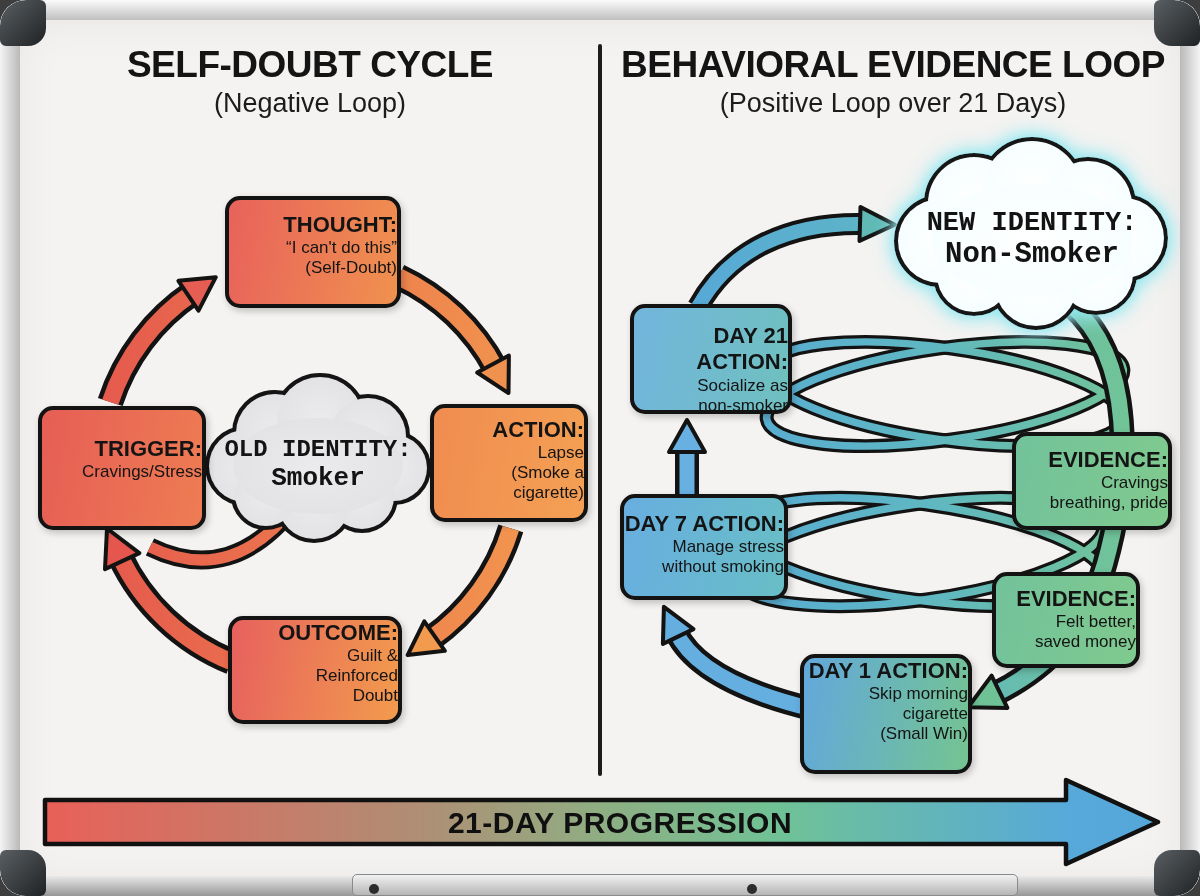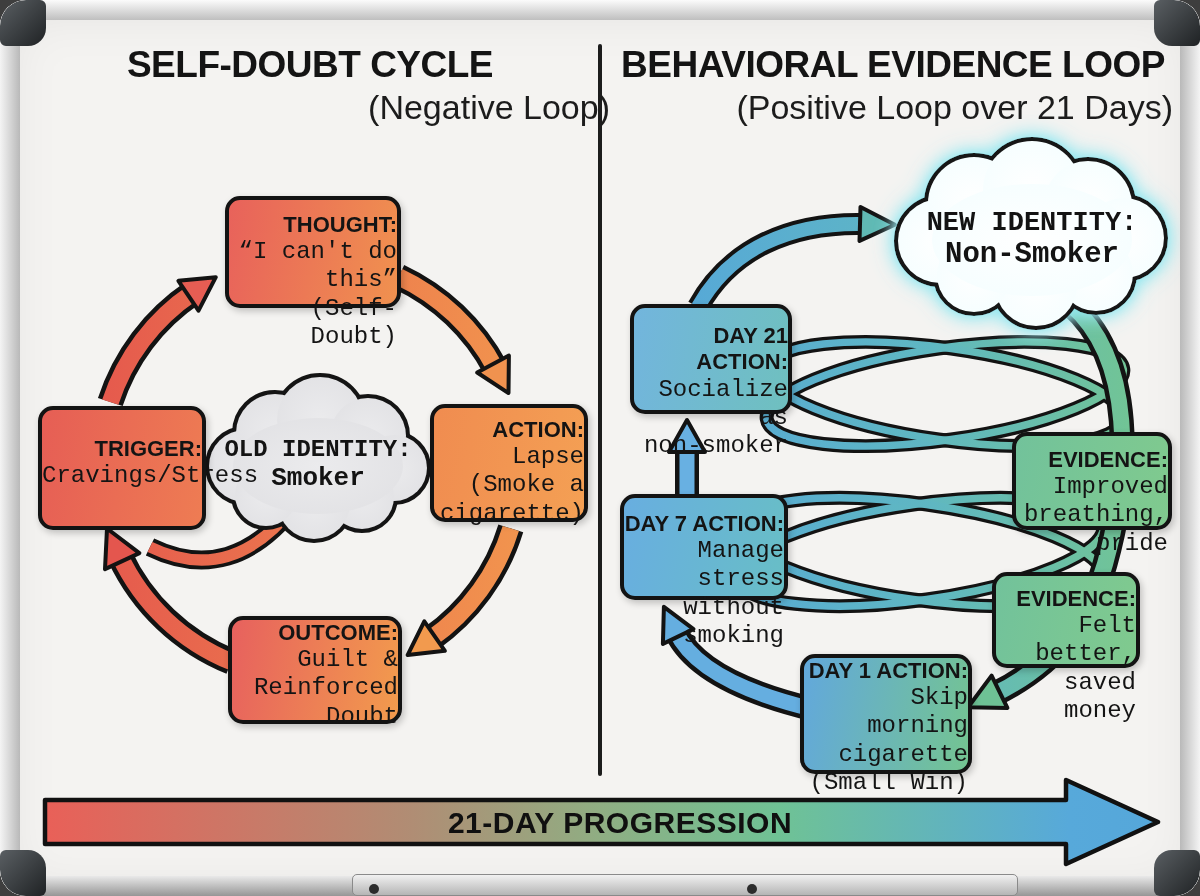--- a/index.html
+++ b/index.html
@@ -3,25 +3,25 @@
 <meta charset="utf-8">
 <style>
   html,body{margin:0;padding:0;background:#3e3e3e;}
   .stage{position:relative;width:1200px;height:896px;border-radius:26px;overflow:hidden;
          background:#c9c9c9;font-family:"Liberation Sans",sans-serif;}
   .surface{position:absolute;left:0;top:4px;width:1200px;height:896px;background:#f4f3f1;
            box-shadow:inset 0 0 60px rgba(0,0,0,0.10);}
   svg.diagram{position:absolute;left:0;top:0;}
   .divider{position:absolute;left:598px;top:40px;width:4px;height:732px;background:#1c1c1c;border-radius:2px;}
   .panel-title{position:absolute;text-align:center;font-weight:bold;font-size:37px;color:#141414;letter-spacing:-0.5px;}
-  .panel-sub{position:absolute;text-align:right;font-size:34px;color:#1c1c1c;}
+  .panel-sub{position:absolute;text-align:center;font-size:27px;color:#1c1c1c;}
   .node{position:absolute;box-sizing:border-box;border:4px solid #131313;border-radius:15px;
         text-align:right;color:#141414;box-shadow:2px 3px 7px rgba(0,0,0,0.22);}
   .node-h{font-weight:bold;font-size:22px;line-height:1.2;}
-  .node-l{font-size:24px;line-height:1.17;font-family:Liberation Mono, monospace;}
+  .node-l{font-size:17px;line-height:1.17;}
   .thought{background:linear-gradient(100deg,#e8625b,#f0914f);}
   .trigger{background:linear-gradient(100deg,#e65e55,#ee7c53);}
   .action{background:linear-gradient(100deg,#f08c50,#f4a054);}
   .outcome{background:linear-gradient(100deg,#e7615e,#f29b4d);}
   .day21{background:linear-gradient(100deg,#72b5dd,#6fc0bf);}
   .day7{background:linear-gradient(100deg,#68aee0,#68bec6);}
   .day1{background:linear-gradient(100deg,#62a8dc,#74c491);}
   .ev{background:linear-gradient(100deg,#72c29b,#80ca8e);}
   .cloud-text{position:absolute;text-align:center;color:#131313;}
   .cloud-text .h{font-weight:bold;font-family:Liberation Mono, monospace;}
@@ -236,21 +236,21 @@
       <div class="node-l">without smoking</div>
     </div>
     <div class="node day1" style="left:800px;top:650px;width:172px;height:120px;padding-top:0;">
       <div class="node-h">DAY 1 ACTION:</div>
       <div class="node-l">Skip morning</div>
       <div class="node-l">cigarette</div>
       <div class="node-l">(Small Win)</div>
     </div>
     <div class="node ev" style="left:1012px;top:428px;width:160px;height:98px;padding-top:11px;">
       <div class="node-h">EVIDENCE:</div>
-      <div class="node-l">Improved</div>
+      <div class="node-l">Cravings</div>
       <div class="node-l">breathing, pride</div>
     </div>
     <div class="node ev" style="left:992px;top:568px;width:148px;height:96px;padding-top:10px;">
       <div class="node-h">EVIDENCE:</div>
       <div class="node-l">Felt better,</div>
       <div class="node-l">saved money</div>
     </div>
 
     <div class="cloud-text" style="left:910px;top:204px;width:244px;">
       <div class="h" style="font-size:27px;">NEW IDENTITY:</div>

